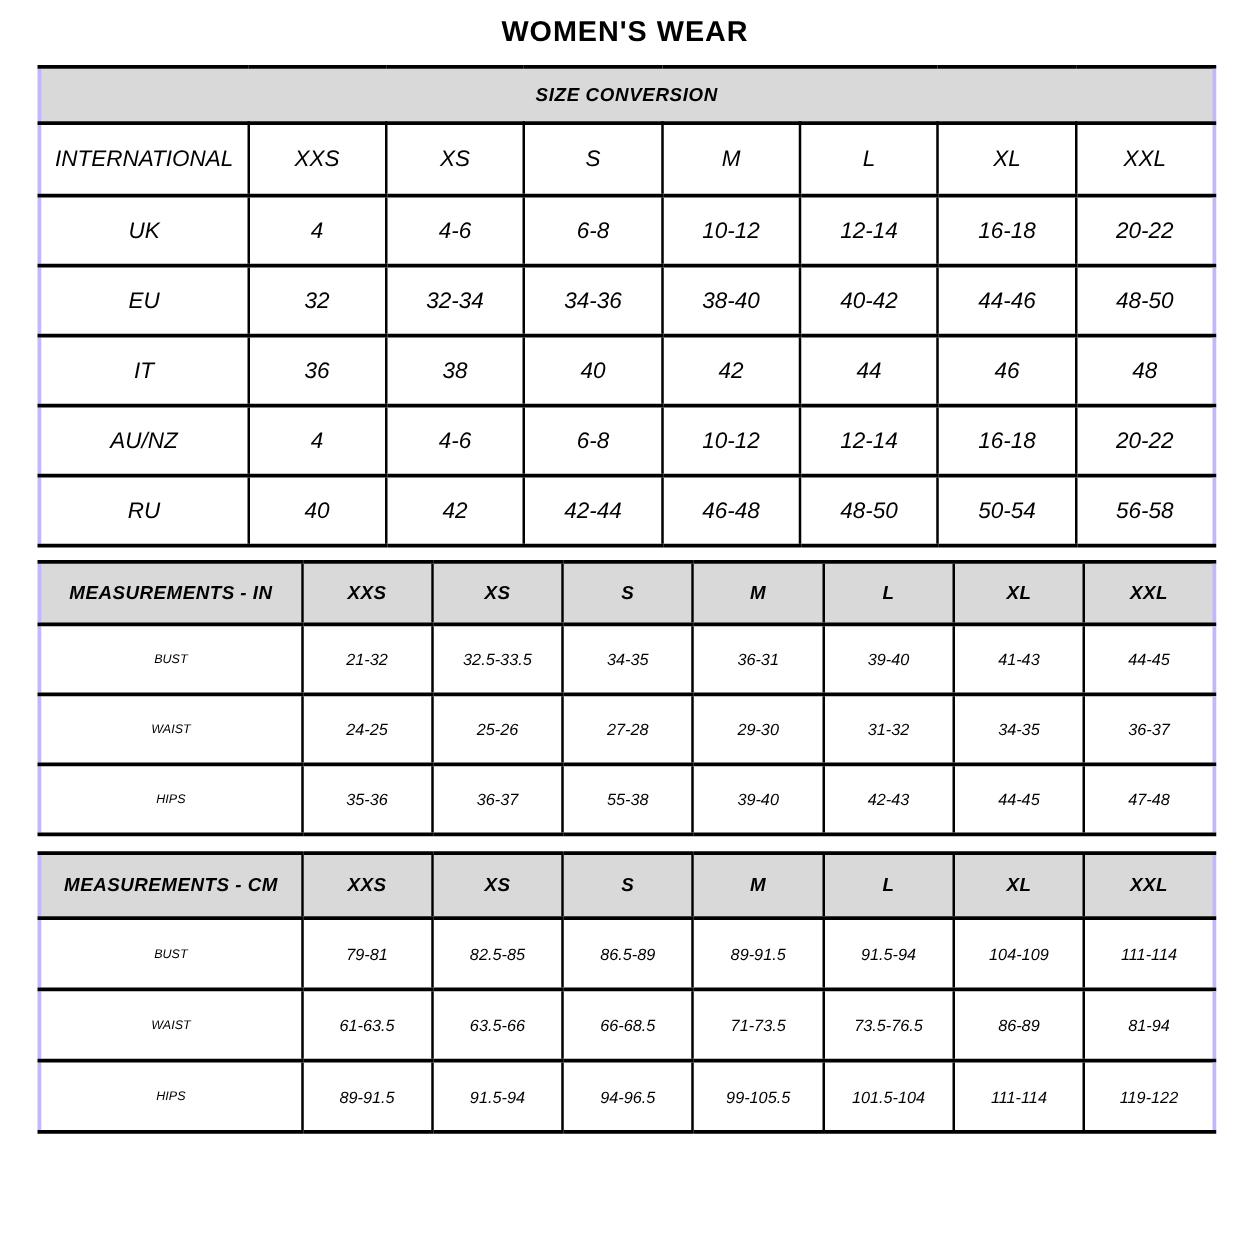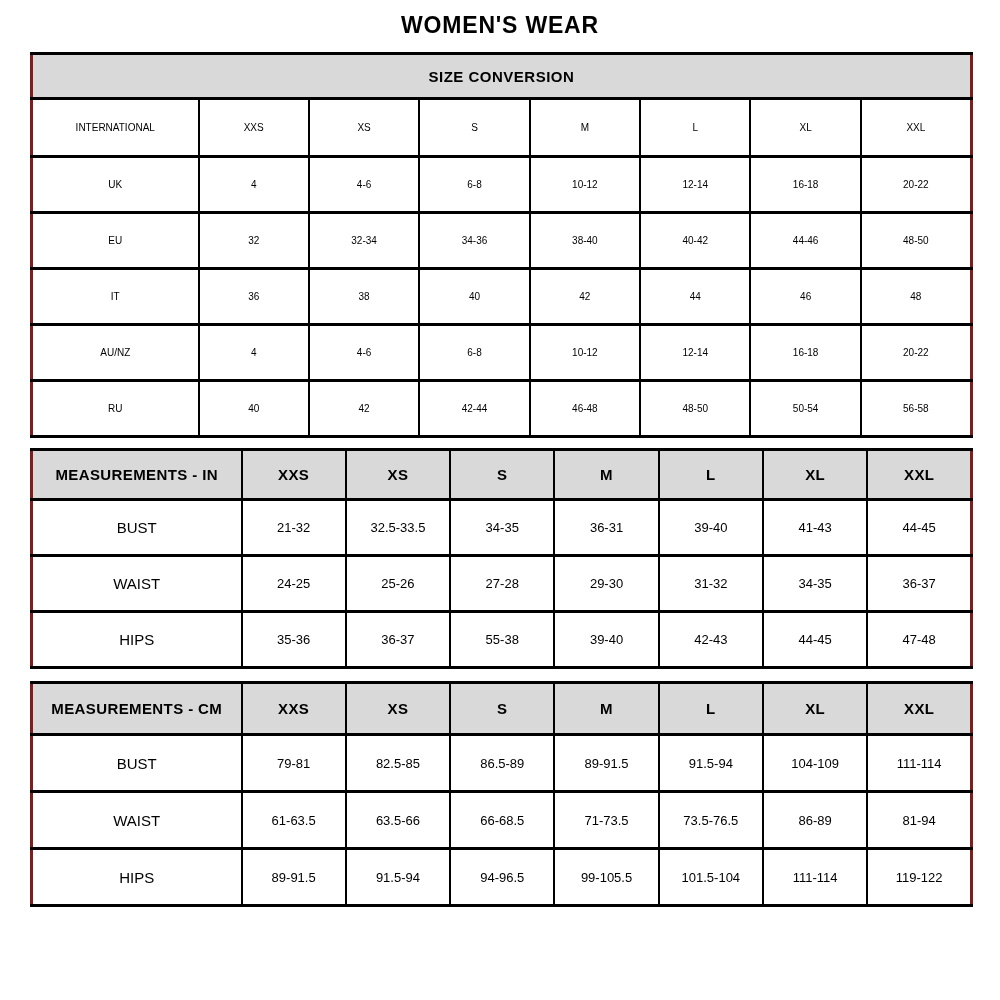--- a/index.html
+++ b/index.html
@@ -14,47 +14,48 @@
     text-align: center;
     font-size: 23px;
     font-weight: 700;
     letter-spacing: 0.8px;
     margin: 2px 0 13px 0;
   }
   table.tbl {
     width: 940px;
     border-collapse: collapse;
     table-layout: fixed;
-    border: 3px solid #7f1d1d;
+    border: 3px solid #c4b5fd;
+    font-style: italic;
   }
   table.tbl td, table.tbl th {
     border-style: solid;
     border-color: #000;
     border-width: 3px 2px;   
     text-align: center;
     vertical-align: middle;
     overflow: hidden;
     white-space: nowrap;
   }
   .gray { background: #d9d9d9; }
   
   .t1 { margin-bottom: 10px; }
   .t1 tr { height: 56px; }
   .t1 tr.cap-row { height: 45px; }
   .t1 tr.colhdr-row { height: 58px; }
   .t1 th.caption { font-size: 15px; font-weight: 700; letter-spacing: 0.5px; }
-  .t1 td { font-size: 10px; font-weight: 400; }
+  .t1 td { font-size: 18px; font-weight: 400; }
   
   .t2 { margin-bottom: 12px; }
   .t2 tr { height: 56px; }
   .t2 tr.ghead-row { height: 50px; }
   .t3 tr { height: 57px; }
   .t3 tr.ghead-row { height: 52px; }
   .meas th { font-size: 15px; font-weight: 700; letter-spacing: 0.4px; }
-  .meas td.rowlbl { font-size: 15px; font-weight: 400; }
+  .meas td.rowlbl { font-size: 10px; font-weight: 400; }
   .meas td.val { font-size: 13px; font-weight: 400; }
 </style>
 </head>
 <body>
 
 <div class="page">
 
   <h1 class="title">WOMEN'S WEAR</h1>
 
   <table class="tbl t1">

